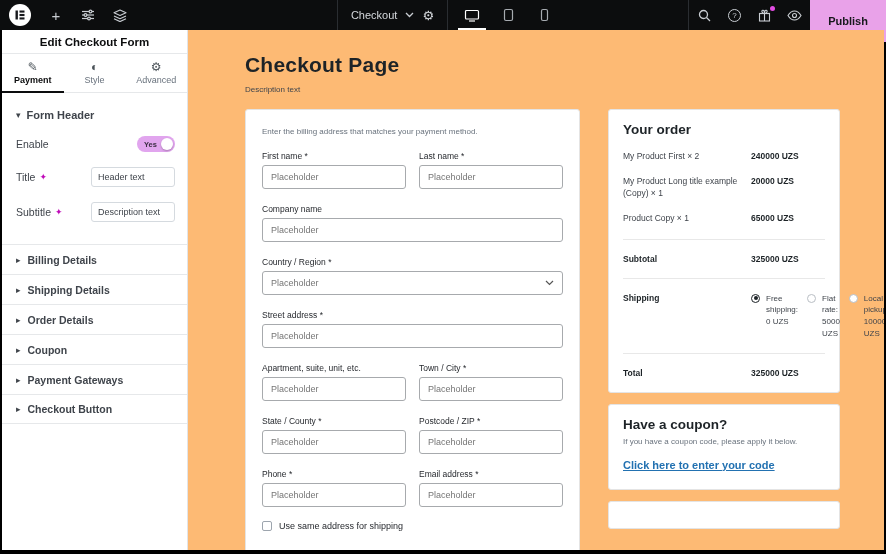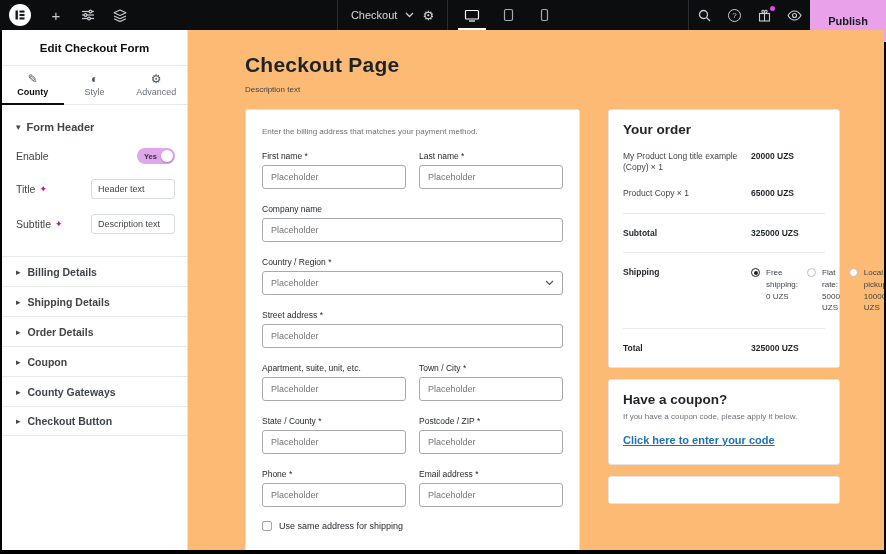--- a/index.html
+++ b/index.html
@@ -27,21 +27,21 @@
     font-size:8px; display:flex; align-items:center; justify-content:center; color:#c9cdd2; }
   .badge-dot { position:absolute; top:4px; right:3px; width:5px; height:5px; border-radius:50%; background:#e24ce2; }
   .publish-btn { width:76px; height:42px; background:#e9a2e9; border:none; font-family:inherit;
     font-size:11px; font-weight:700; color:#17181c; cursor:pointer; }
 
   
   .main { display:flex; height:520px; margin:0 2px; background:#f0f0f1; }
 
   
   .sidebar { width:186px; background:#fff; border-right:1px solid #e2e4e7; display:flex; flex-direction:column; }
-  .panel-title { height:36px; display:flex; align-items:center; justify-content:center;
+  .panel-title { height:24px; display:flex; align-items:center; justify-content:center;
     font-size:11.5px; font-weight:700; color:#0c0d0e; border-bottom:1px solid #e6e8ea; }
   .tabs { display:flex; border-bottom:1px solid #e6e8ea; }
   .tab { flex:1; height:38px; display:flex; flex-direction:column; align-items:center; justify-content:center;
     gap:2px; font-size:9px; color:#69727d; cursor:pointer; position:relative; }
   .tab .t-icon { font-size:12px; line-height:12px; color:#495157; }
   .tab.active { color:#0c0d0e; font-weight:700; }
   .tab.active::after { content:""; position:absolute; bottom:-1px; left:0; right:0; height:2px; background:#0c0d0e; }
   .section-head { display:flex; align-items:center; gap:6px; padding:16px 14px 0 14px;
     font-size:11px; font-weight:700; color:#3f444b; cursor:pointer; }
   .section-head .caret { font-size:9px; color:#3f444b; }
@@ -208,21 +208,21 @@
   </header>
 
   <div class="main">
 
     <aside class="sidebar">
       <div class="panel-title">Edit Checkout Form</div>
 
       <div class="tabs">
         <div class="tab active">
           <span class="t-icon">✎</span>
-          <span>County</span>
+          <span>Payment</span>
         </div>
         <div class="tab">
           <span class="t-icon">◐</span>
           <span>Style</span>
         </div>
         <div class="tab">
           <span class="t-icon">⚙</span>
           <span>Advanced</span>
         </div>
       </div>
@@ -268,21 +268,21 @@
         <div class="acc-row">
           <span class="acc-caret">▸</span>
           <span class="acc-label">Order Details</span>
         </div>
         <div class="acc-row">
           <span class="acc-caret">▸</span>
           <span class="acc-label">Coupon</span>
         </div>
         <div class="acc-row">
           <span class="acc-caret">▸</span>
-          <span class="acc-label">County Gateways</span>
+          <span class="acc-label">Payment Gateways</span>
         </div>
         <div class="acc-row">
           <span class="acc-caret">▸</span>
           <span class="acc-label">Checkout Button</span>
         </div>
       </div>
     </aside>
 
     <section class="canvas">
       <h1 class="page-title">Checkout Page</h1>
@@ -367,20 +367,24 @@
             <span class="checkbox"></span>
             <span class="cb-label">Use same address for shipping</span>
           </div>
         </div>
 
         <div class="right-col">
 
           <div class="card order-card">
             <div class="card-title">Your order</div>
 
+            <div class="order-row">
+              <span class="o-name">My Product First  × 2</span>
+              <span class="o-price">240000 UZS</span>
+            </div>
             <div class="order-row">
               <span class="o-name">My Product Long title example (Copy)  × 1</span>
               <span class="o-price">20000 UZS</span>
             </div>
             <div class="order-row">
               <span class="o-name">Product Copy  × 1</span>
               <span class="o-price">65000 UZS</span>
             </div>
 
             <div class="divider"></div>

